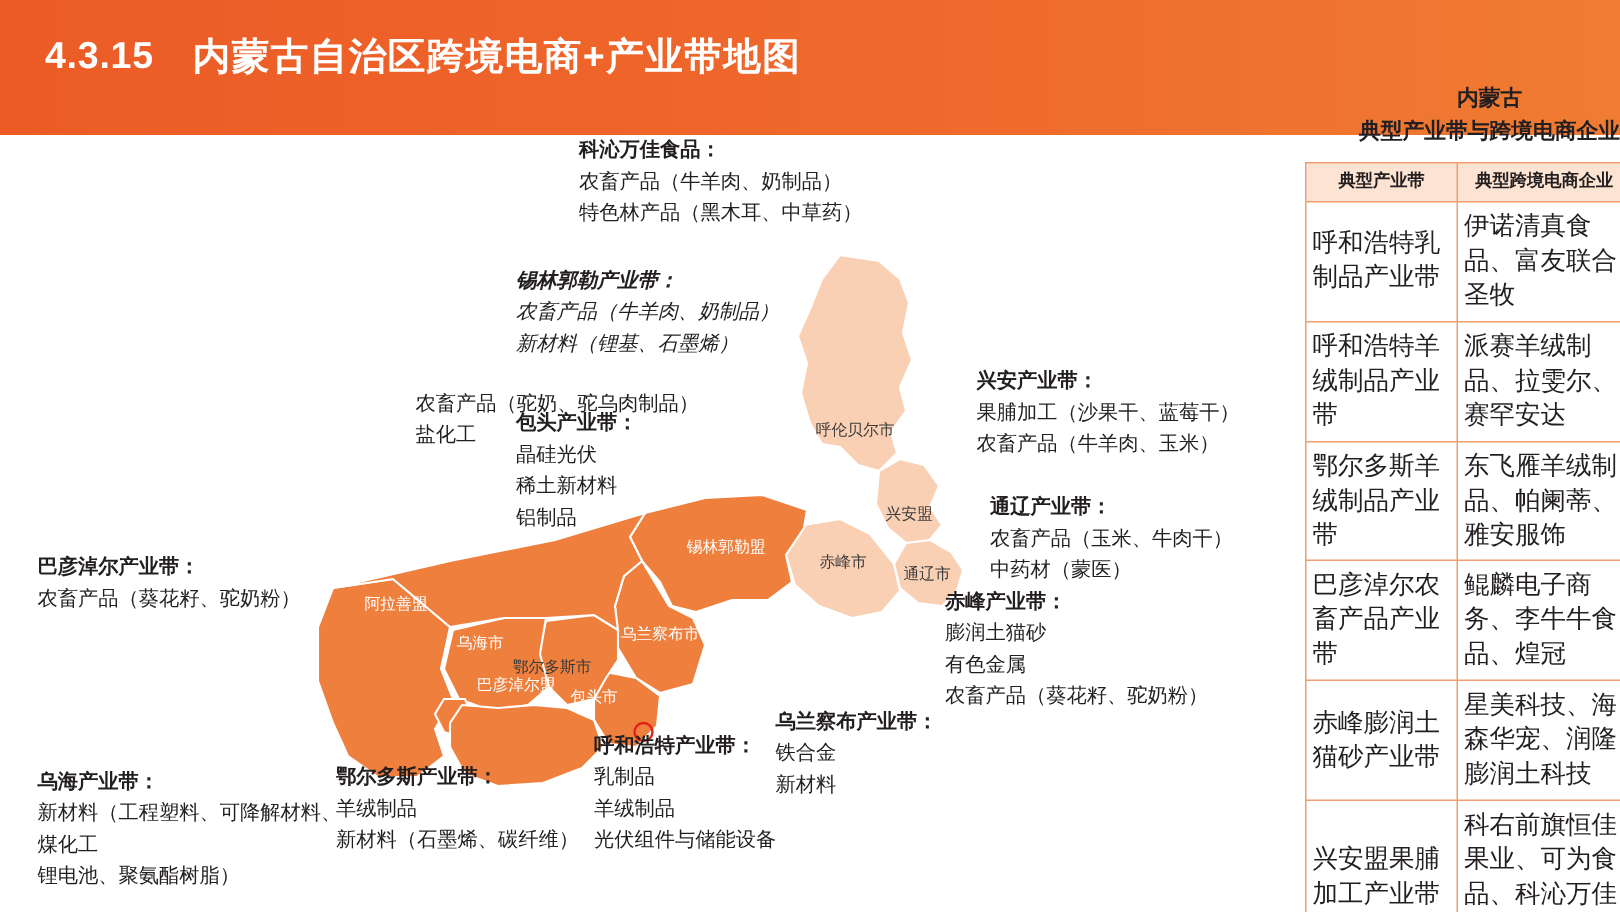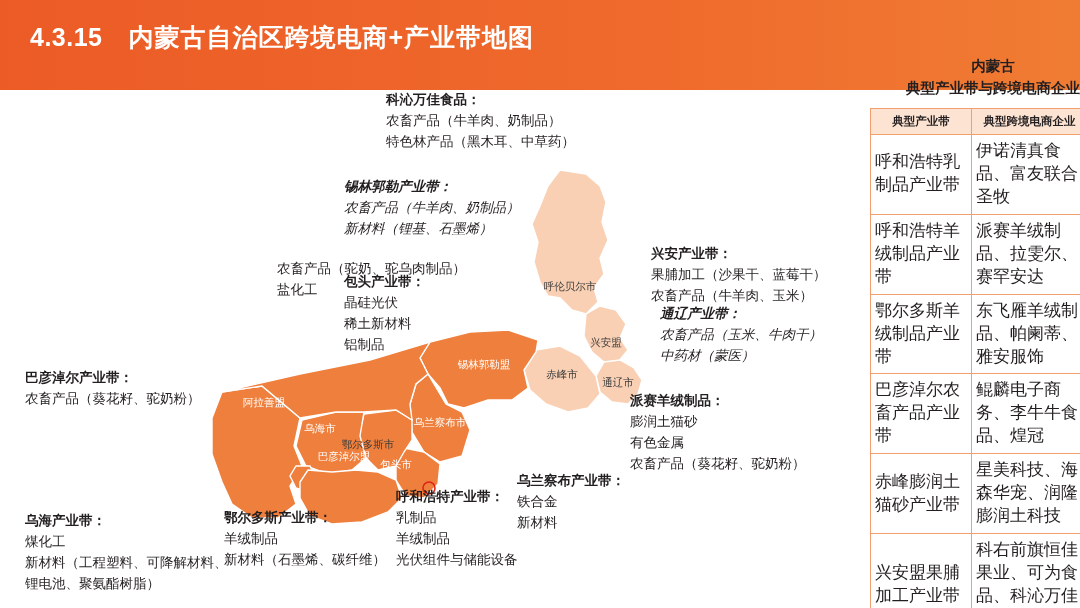--- a/index.html
+++ b/index.html
@@ -135,35 +135,35 @@
   <div class="l">稀土新材料</div>
   <div class="l">铝制品</div>
 </div>
 
 <div class="anno" style="left:651px;top:244px;">
   <div class="t">兴安产业带：</div>
   <div class="l">果脯加工（沙果干、蓝莓干）</div>
   <div class="l">农畜产品（牛羊肉、玉米）</div>
 </div>
 
-<div class="anno" style="left:660px;top:304px;font-style:italic;">
+<div class="anno" style="left:660px;top:328px;">
   <div class="t">通辽产业带：</div>
   <div class="l">农畜产品（玉米、牛肉干）</div>
   <div class="l">中药材（蒙医）</div>
 </div>
 
 <div class="anno" style="left:25px;top:368px;">
   <div class="t">巴彦淖尔产业带：</div>
   <div class="l">农畜产品（葵花籽、驼奶粉）</div>
 </div>
 
 <div class="anno" style="left:25px;top:463px;margin-top:48px;">
   <div class="t">乌海产业带：</div>
+  <div class="l">新材料（工程塑料、可降解材料、</div>
   <div class="l">煤化工</div>
-  <div class="l">新材料（工程塑料、可降解材料、</div>
   <div class="l">锂电池、聚氨酯树脂）</div>
 </div>
 
 <div class="anno" style="left:224px;top:508px;">
   <div class="t">鄂尔多斯产业带：</div>
   <div class="l">羊绒制品</div>
   <div class="l">新材料（石墨烯、碳纤维）</div>
 </div>
 
 <div class="anno" style="left:396px;top:487px;">
@@ -173,21 +173,21 @@
   <div class="l">光伏组件与储能设备</div>
 </div>
 
 <div class="anno" style="left:517px;top:471px;">
   <div class="t">乌兰察布产业带：</div>
   <div class="l">铁合金</div>
   <div class="l">新材料</div>
 </div>
 
 <div class="anno" style="left:630px;top:391px;">
-  <div class="t">派赛羊绒制品：</div>
+  <div class="t">赤峰产业带：</div>
   <div class="l">膨润土猫砂</div>
   <div class="l">有色金属</div>
   <div class="l">农畜产品（葵花籽、驼奶粉）</div>
 </div>
 
 <div class="tbl-box">
   <div class="tbl-title">
     <div>内蒙古</div>
     <div>典型产业带与跨境电商企业</div>
   </div>

